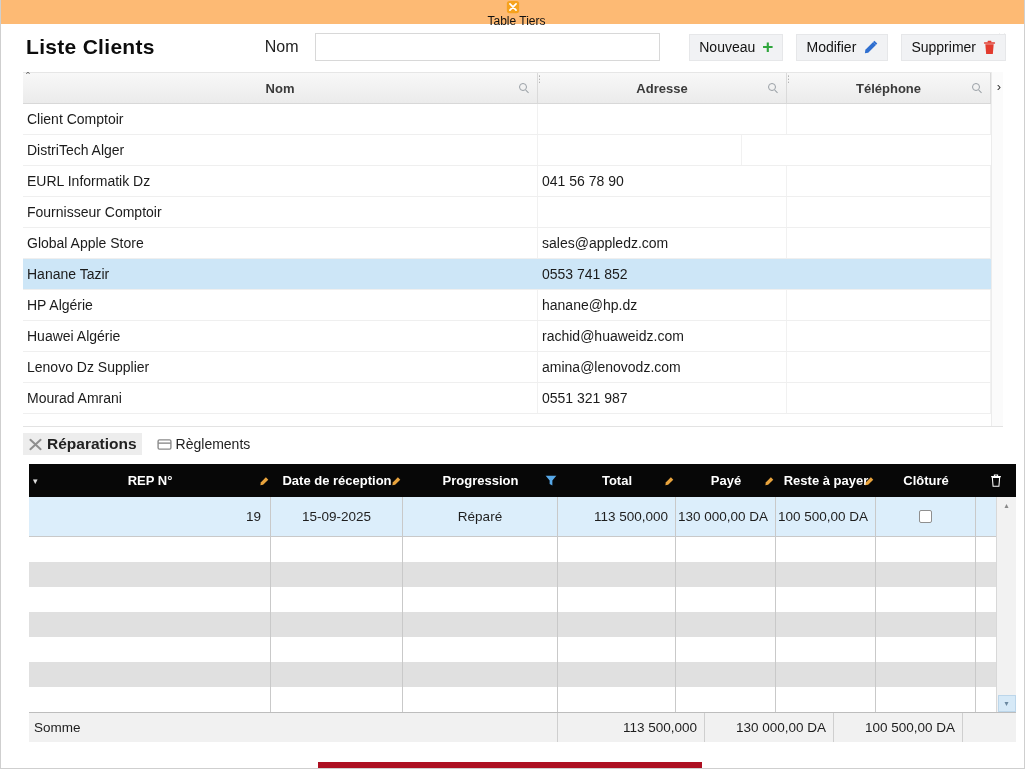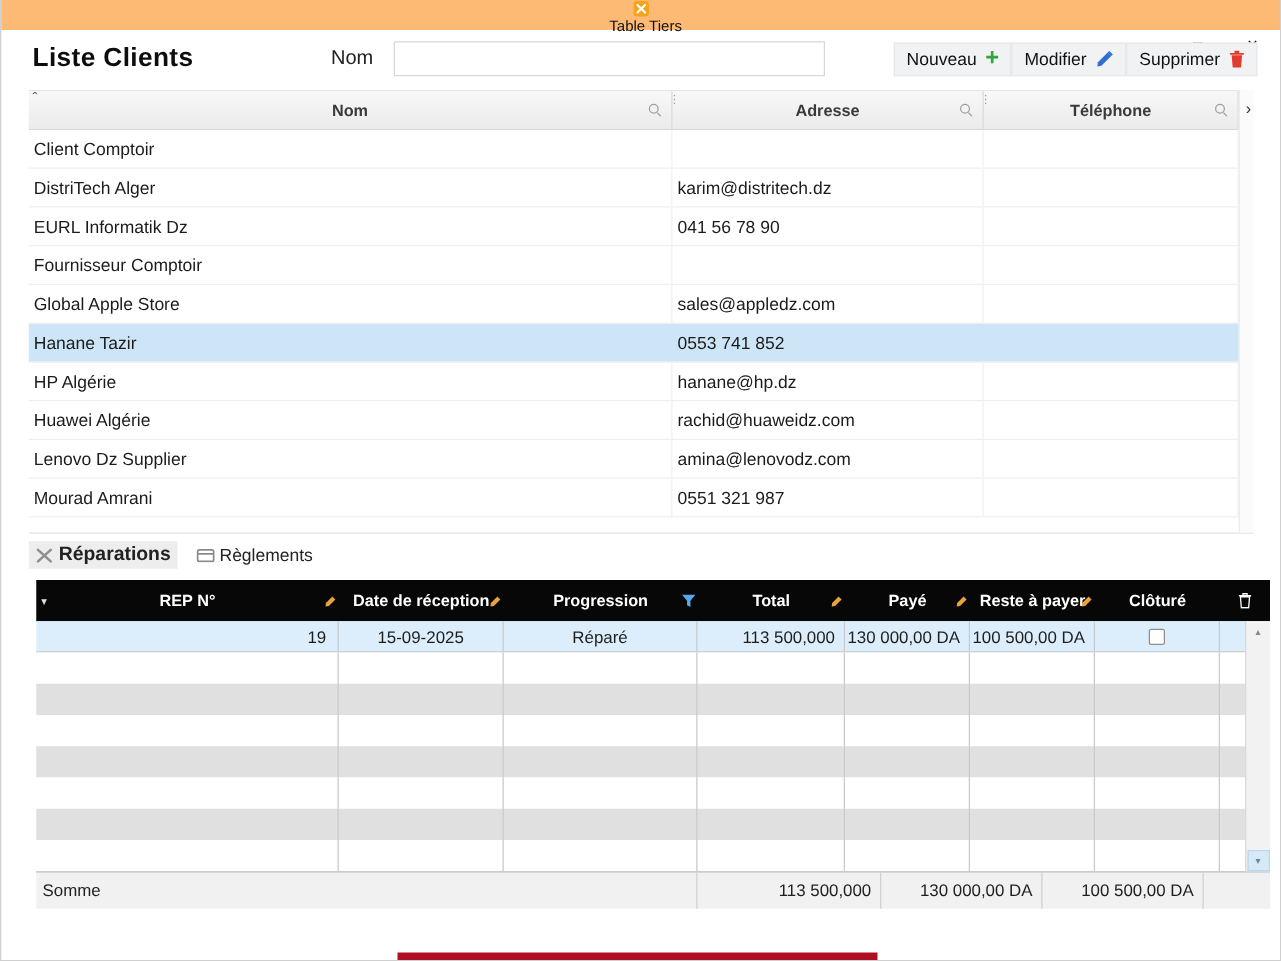--- a/index.html
+++ b/index.html
@@ -13,21 +13,21 @@
   .titlebar-title { font-size:12px; color:#111; }
   .win-controls { margin-left:auto; display:flex; height:100%; }
   .win-btn { width:44px; display:flex; align-items:center; justify-content:center; color:#111; font-size:12px; cursor:default; }
   .win-btn.close { font-size:15px; }
 
   
   .toolbar { height:46px; display:flex; align-items:center; padding-left:25px; padding-right:18px; }
   .page-title { font-size:21px; font-weight:bold; color:#0d0d0d; letter-spacing:.3px; }
   .search-label { margin-left:110px; font-size:16px; color:#222; }
   .search-input { margin-left:16px; width:345px; height:28px; border:1px solid #d8d8d8; font-size:14px; padding:0 8px; outline:none; font-family:inherit; }
-  .btn-group { margin-left:auto; display:flex; }
+  .btn-group { margin-left:auto; display:flex; gap:13px; }
   .btn { height:27px; min-width:92px; background:#f1f2f4; border:1px solid #e6e7e9; display:flex; align-items:center; justify-content:center; gap:7px; font-size:14px; color:#111; padding:0 9px; cursor:default; }
   .plus-glyph { color:#2fa63c; font-size:19px; font-weight:bold; line-height:14px; }
 
   
   .clients-table { position:relative; width:980px; margin:2px 0 0 22px; border-bottom:1px solid #e3e3e3; }
   .ct-header { display:flex; height:32px; background:linear-gradient(#f8f8f8,#ebebeb); border-top:1px solid #e6e6e6; border-bottom:1px solid #d8d8d8; width:968px; }
   .ct-h { position:relative; display:flex; align-items:center; justify-content:center; font-size:13px; font-weight:bold; color:#3a3a3a; border-right:1px solid #dadada; cursor:default; }
   .h-nom { width:515px; } .h-addr { width:249px; } .h-phone { width:204px; }
   .sort-glyph { position:absolute; left:3px; top:-2px; font-size:12px; color:#666; font-weight:normal; }
   .drag-glyph { position:absolute; left:-3px; top:1px; font-size:9px; color:#9a9a9a; font-weight:normal; }
@@ -53,21 +53,21 @@
   .repairs-table { position:relative; width:987px; margin:8px 0 0 28px; }
   .rt-header { display:flex; height:33px; background:#070707; color:#fff; }
   .rt-h { position:relative; display:flex; align-items:center; justify-content:center; font-size:13px; font-weight:bold; cursor:default; }
   .h-rep { width:242px; } .h-date { width:132px; } .h-prog { width:155px; }
   .h-total { width:118px; } .h-paye { width:100px; } .h-reste { width:100px; }
   .h-clot { width:100px;text-align:right; } .h-trash { flex:1; display:flex; align-items:center; justify-content:center; }
   .hicon { position:absolute; right:1px; top:50%; transform:translateY(-50%); display:inline-flex; }
   .hdr-dropdown { position:absolute; left:4px; top:50%; transform:translateY(-50%); font-size:9px; color:#e0e0e0; font-weight:normal; }
   .rt-body { }
   .rrow { display:flex; width:987px; }
-  .rrow.rsel { height:25px; background:#dceefb; border-bottom:1px solid #c9c9c9; }
+  .rrow.rsel { height:40px; background:#dceefb; border-bottom:1px solid #c9c9c9; }
   .rrow.rempty { height:25px; background:#ffffff; }
   .rrow.rempty.stripe { background:#e0e0e0; }
   .rcell { height:100%; display:flex; align-items:center; border-right:1px solid #c9c9c9; font-size:13.5px; color:#1e1e1e; }
   .r-rep { width:242px; justify-content:flex-end; padding-right:9px; }
   .r-date { width:132px; justify-content:center; }
   .r-prog { width:155px; justify-content:center; }
   .r-total { width:118px; justify-content:flex-end; padding-right:7px; }
   .r-paye { width:100px; justify-content:flex-end; padding-right:7px; }
   .r-reste { width:100px; justify-content:flex-end; padding-right:7px; }
   .r-clot { width:100px; justify-content:center; }
@@ -154,21 +154,20 @@
       </div>
     </div>
     <div class="ct-body">
         <div class="crow">
           <div class="ccell c-name">Client Comptoir</div>
           <div class="ccell c-addr"></div>
           <div class="ccell c-phone"></div>
         </div>
         <div class="crow">
           <div class="ccell c-name">DistriTech Alger</div>
-          <div class="ccell c-addr">karim@distritech.dz</div>
           <div class="ccell c-phone"></div>
         </div>
         <div class="crow">
           <div class="ccell c-name">EURL Informatik Dz</div>
           <div class="ccell c-addr">041 56 78 90</div>
           <div class="ccell c-phone"></div>
         </div>
         <div class="crow">
           <div class="ccell c-name">Fournisseur Comptoir</div>
           <div class="ccell c-addr"></div>

